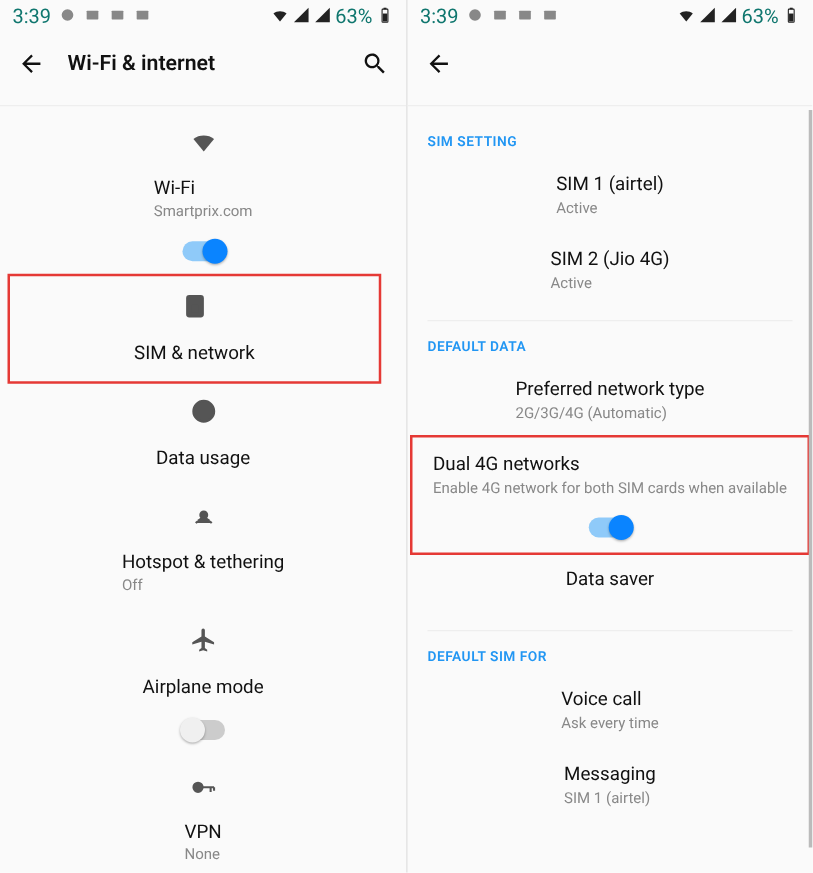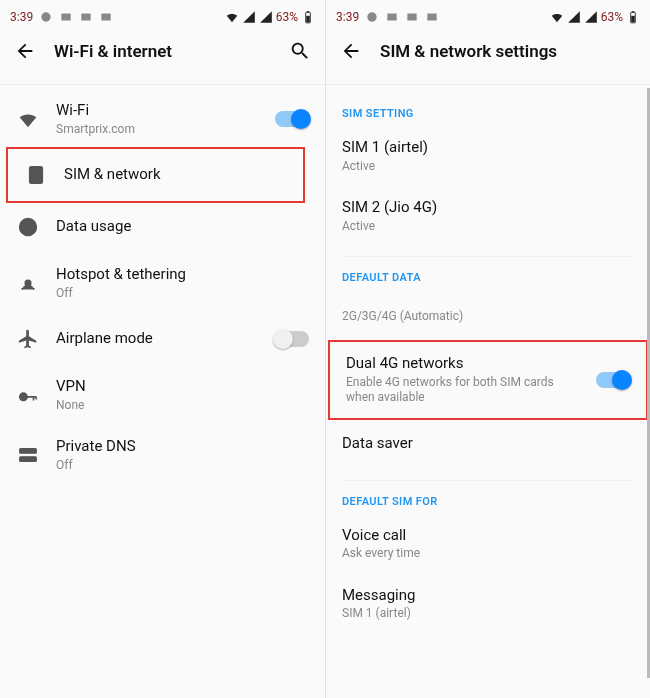--- a/index.html
+++ b/index.html
@@ -26,24 +26,24 @@
       right: 0;
       top: 88px;
       width: 3px;
       height: 590px;
       background: #bbb;
     }
     .statusbar {
       height: 24px;
       display: flex;
       justify-content: space-between;
-      align-items: flex-end;
+      align-items: center;
       padding: 0 10px;
-      font-size: 12px;
-      color: #7f1d1d;
+      font-size: 16px;
+      color: #0f766e;
     }
     .status-left { display: flex; align-items: center; gap: 6px; }
     .status-right { display: flex; align-items: center; gap: 3px; }
     .s-icon { width: 14px; height: 14px; fill: #222; }
     .s-icon-g { width: 14px; height: 14px; fill: #888; }
     .titlebar {
       height: 54px;
       display: flex;
       align-items: center;
       padding: 0 14px;
@@ -67,20 +67,21 @@
       color: #2196f3;
       letter-spacing: 0.4px;
       padding: 18px 16px 6px;
     }
     .row {
       display: flex;
       align-items: center;
       padding: 12px 16px;
       min-height: 52px;
       gap: 16px;
+      flex-direction: column;
     }
     .row-noicon {
       padding-left: 16px;
     }
     .row-icon {
       width: 24px;
       height: 24px;
       flex-shrink: 0;
       display: flex;
       align-items: center;
@@ -292,21 +293,20 @@
           <rect x="10" y="2" width="4" height="2"></rect>
           <rect x="9" y="10" width="6" height="11"></rect>
         </svg>
     </div>
   </div>
 
   <div class="titlebar">
     <svg width="22" height="22" viewBox="0 0 24 24">
         <path d="M20 11H7.8l5.6-5.6L12 4l-8 8 8 8 1.4-1.4L7.8 13H20z" fill="#111"></path>
       </svg>
-    <div class="title-text">SIM &amp; network settings</div>
   </div>
 
   <div class="sep"></div>
 
   <div class="section-header">SIM SETTING</div>
 
   <div class="row row-noicon">
     <div class="row-body">
       <div class="row-title">SIM 1  (airtel)</div>
       <div class="row-sub">Active</div>
@@ -319,29 +319,30 @@
       <div class="row-sub">Active</div>
     </div>
   </div>
 
   <div class="divider"></div>
   <div class="section-header" style="padding-top:4px">DEFAULT DATA</div>
 
 
   <div class="row row-noicon">
     <div class="row-body">
+      <div class="row-title">Preferred network type</div>
       <div class="row-sub">2G/3G/4G (Automatic)</div>
     </div>
   </div>
 
   <div class="highlight tight">
     <div class="row row-noicon">
       <div class="row-body">
         <div class="row-title">Dual 4G networks</div>
-        <div class="row-sub">Enable 4G networks for both SIM cards when available</div>
+        <div class="row-sub">Enable 4G network for both SIM cards when available</div>
       </div>
       <div class="toggle on">
           <div class="knob"></div>
         </div>
     </div>
   </div>
 
   <div class="row row-noicon">
     <div class="row-body">
       <div class="row-title">Data saver</div>

